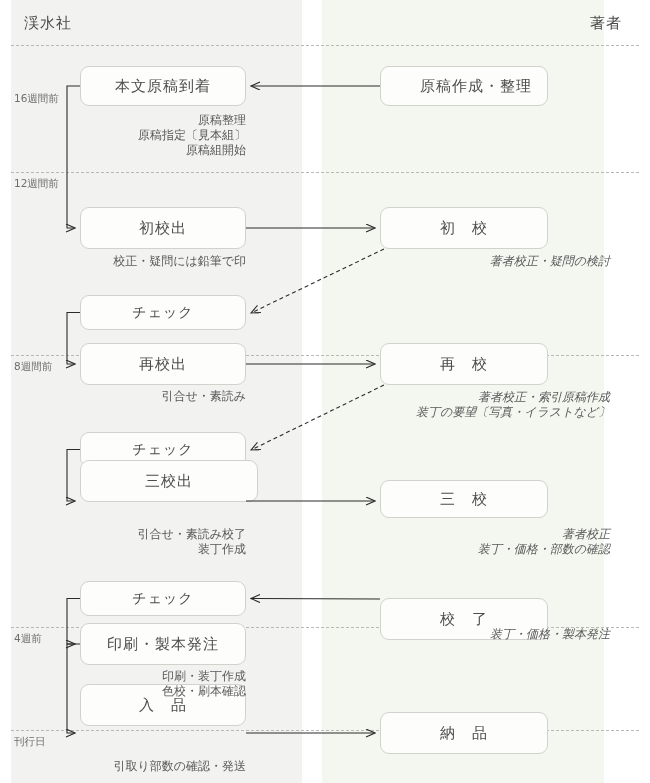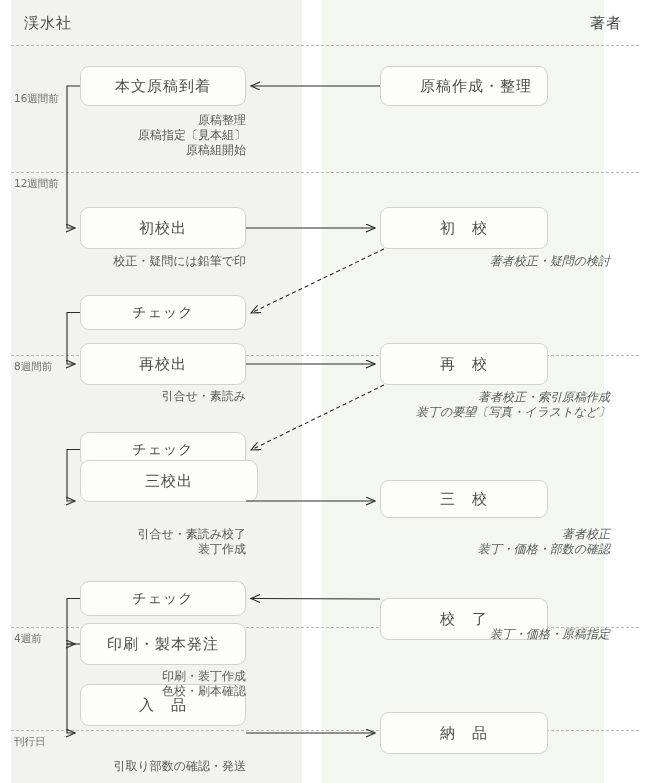--- a/index.html
+++ b/index.html
@@ -137,21 +137,21 @@
       <div class="note right-align" style="top: 527px; left: 40px; width: 206px;">引合せ・素読み校了
 装丁作成</div>
       <div class="note right-align" style="top: 669px; left: 40px; width: 206px;">印刷・装丁作成
 色校・刷本確認</div>
       <div class="note right-align" style="top: 759px; left: 40px; width: 206px;">引取り部数の確認・発送</div>
       <div class="note left-align" style="top: 254px; left: 380px; width: 230px;">著者校正・疑問の検討</div>
       <div class="note left-align" style="top: 390px; left: 380px; width: 230px;">著者校正・索引原稿作成
 装丁の要望〔写真・イラストなど〕</div>
       <div class="note left-align" style="top: 527px; left: 380px; width: 230px;">著者校正
 装丁・価格・部数の確認</div>
-      <div class="note left-align" style="top: 627px; left: 380px; width: 230px;">装丁・価格・原稿指定</div>
+      <div class="note left-align" style="top: 627px; left: 380px; width: 230px;">装丁・価格・製本発注</div>
     </div>
 
   <svg id="wires" viewBox="0 0 650 783">
     <defs>
       <marker id="ah" markerWidth="11" markerHeight="11" refX="9" refY="4" orient="auto" markerUnits="userSpaceOnUse">
         <path d="M1,0 L10,4 L1,8" fill="none" stroke="#2b2b2b" stroke-width="1.1"></path>
       </marker>
     </defs>
     <g id="wire-group" fill="none" stroke="#2b2b2b" stroke-width="1.1">
         <path d="M380 86 L252 86" marker-end="url(#ah)"></path>

